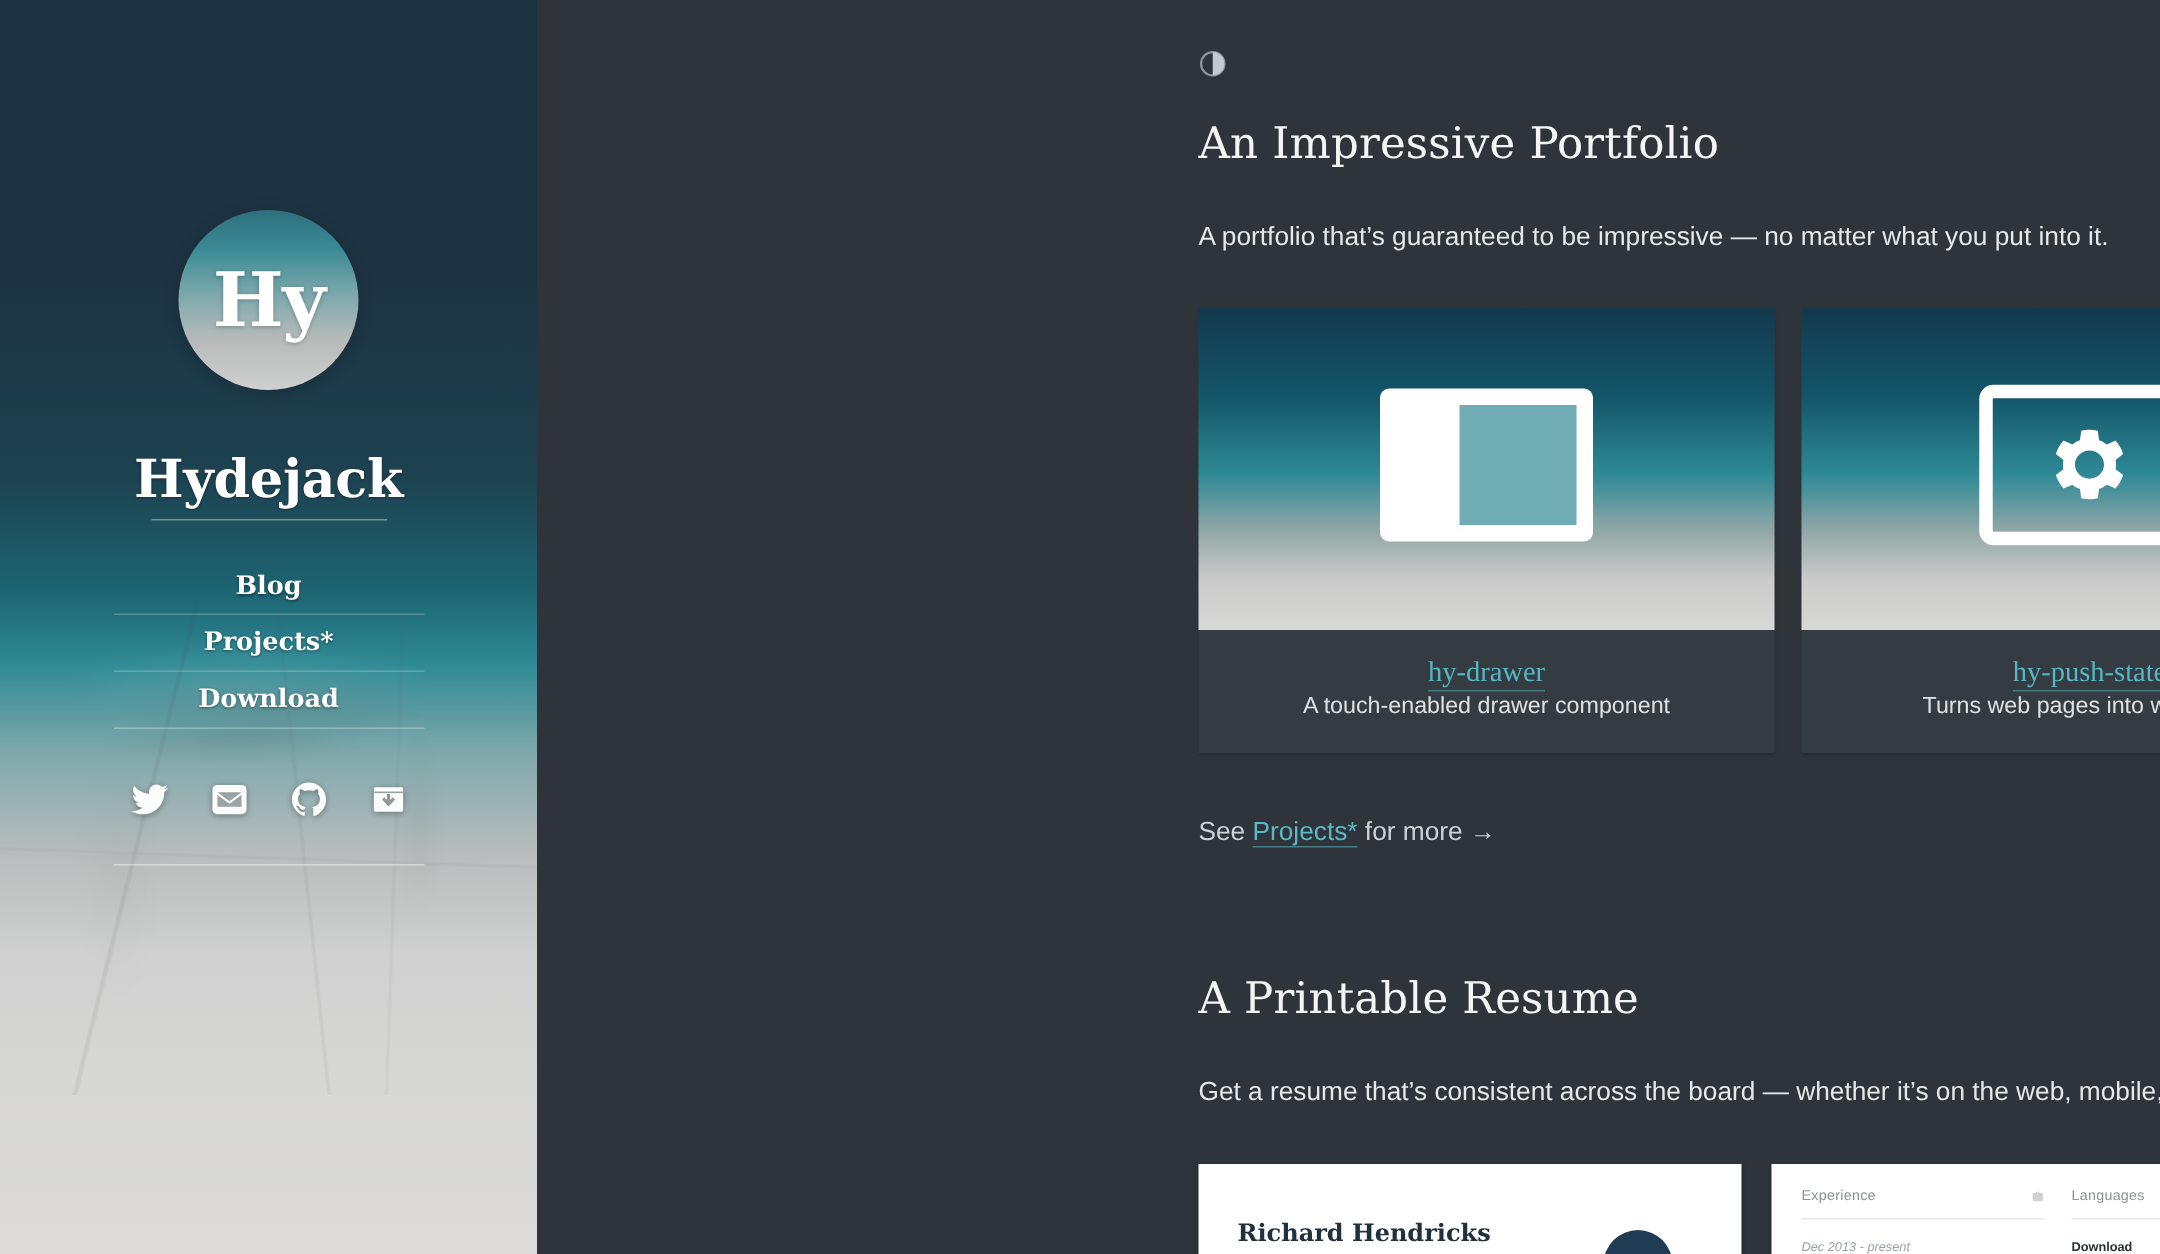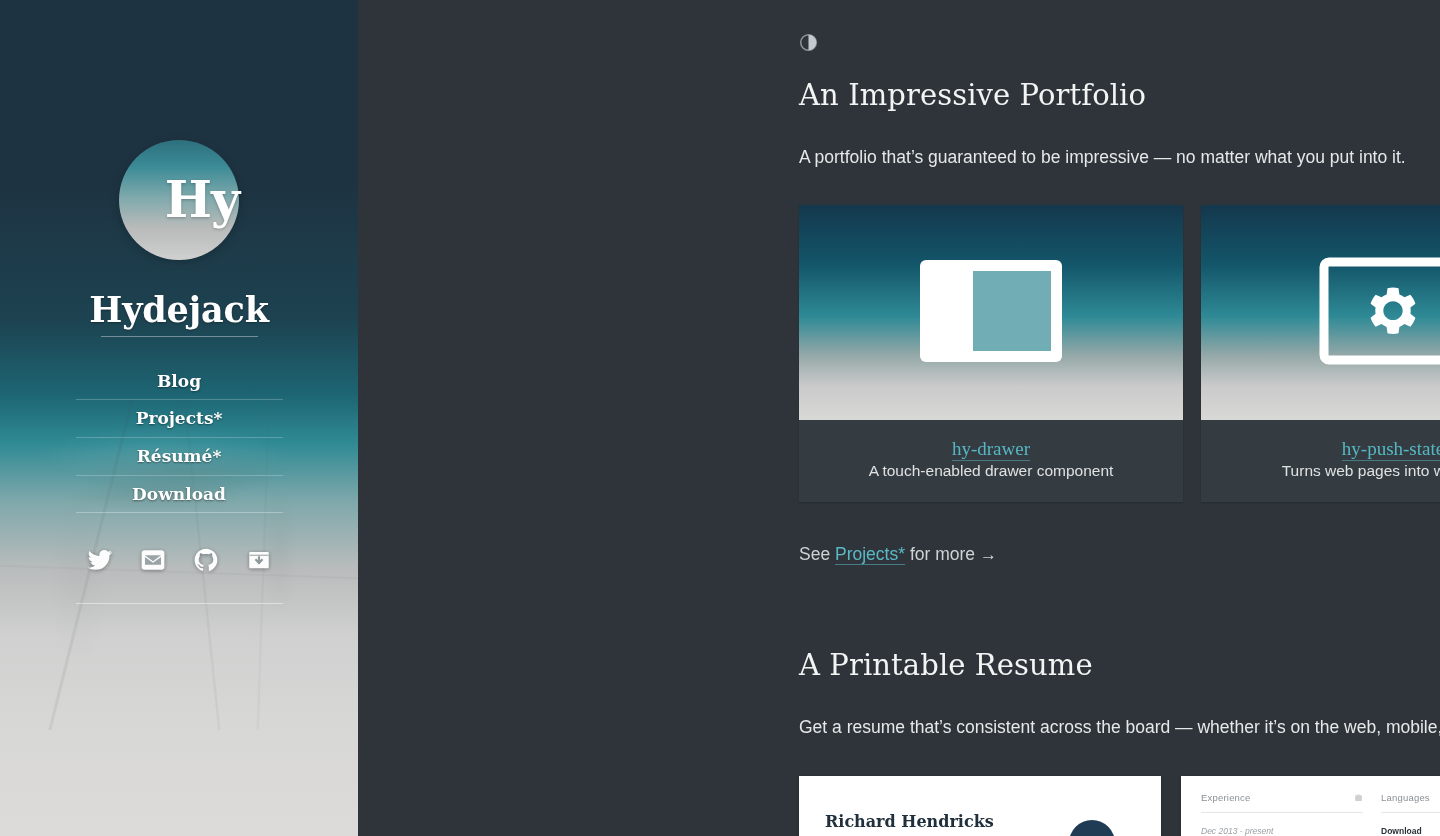--- a/index.html
+++ b/index.html
@@ -39,30 +39,30 @@
       linear-gradient(104deg, transparent 29.5%, rgba(70,76,72,.30) 29.8%, rgba(70,76,72,.30) 30.2%, transparent 30.5%),
       linear-gradient(84deg, transparent 55.4%, rgba(80,86,82,.24) 55.7%, rgba(80,86,82,.24) 56.0%, transparent 56.3%),
       linear-gradient(92deg, transparent 72.4%, rgba(90,96,92,.20) 72.7%, rgba(90,96,92,.20) 73.0%, transparent 73.3%),
       linear-gradient(2deg, transparent 47.5%, rgba(95,100,96,.20) 47.8%, rgba(95,100,96,.20) 48.1%, transparent 48.4%);
   }
   .sb-inner{ position:relative; z-index:3; width:100%; padding-top:140px; text-align:center; }
 
   .logo{
     width:120px; height:120px; margin:0 auto; border-radius:50%;
     background:linear-gradient(180deg,#2d6f7d 0%, #3b8b96 22%, #7fa9ac 48%, #b7bab9 72%, #cfd0cf 100%);
-    display:flex; align-items:center; justify-content:flex-end;
+    display:flex; align-items:center; justify-content:center;
     box-shadow:0 2px 10px rgba(0,0,0,.22);
   }
   .logo-text{
     font-family:"DejaVu Serif", serif; font-weight:700; font-size:50px;
     color:#ffffff; letter-spacing:-1px; line-height:1;
     text-shadow:0 1px 3px rgba(0,0,0,.25);
   }
   .brand{
-    margin-top:31px; font-family:"DejaVu Serif", serif; font-weight:700;
+    margin-top:41px; font-family:"DejaVu Serif", serif; font-weight:700;
     font-size:35px; color:#fff; line-height:1.1; letter-spacing:-.2px;
     text-shadow:0 1px 2px rgba(0,0,0,.3);
   }
   .brand-rule{ width:157px; height:1px; margin:6px auto 0; background:rgba(255,255,255,.38); }
   .tagline{
     margin-top:20px; font-size:16.5px; color:#f0f2f3; font-weight:400;
     text-shadow:0 1px 2px rgba(0,0,0,.35);
   }
 
   .nav{ margin-top:26px; }
@@ -168,21 +168,20 @@
         <span class="logo-text">Hy</span>
       </div>
 
       <div class="brand">Hydejack</div>
       <div class="brand-rule"></div>
 
       <nav class="nav">
         <div class="nav-wrap">
           <a class="nav-item">Blog</a>
           <a class="nav-item">Projects*</a>
-          <a class="nav-item">Résumé*</a>
           <a class="nav-item">Download</a>
         </div>
       </nav>
 
       <div class="social">
         <a title="Twitter">
           <svg viewBox="0 0 24 24">
               <path d="M23 4.9c-.8.4-1.7.6-2.6.8 1-.6 1.7-1.5 2-2.5-.9.5-1.9.9-3 1.1-.8-.9-2-1.5-3.4-1.5-2.6 0-4.6 2.1-4.6 4.6 0 .4 0 .7.1 1C7.7 8.2 4.4 6.4 2.2 3.7c-.4.7-.6 1.5-.6 2.3 0 1.6.8 3 2 3.8-.7 0-1.5-.2-2.1-.6v.1c0 2.2 1.6 4.1 3.7 4.5-.4.1-.8.2-1.2.2-.3 0-.6 0-.9-.1.6 1.8 2.3 3.1 4.3 3.2-1.6 1.2-3.6 2-5.7 2-.4 0-.7 0-1.1-.1 2 1.3 4.5 2.1 7.1 2.1 8.5 0 13.1-7 13.1-13.1v-.6c.9-.7 1.7-1.5 2.3-2.4z"></path>
             </svg>
         </a>

